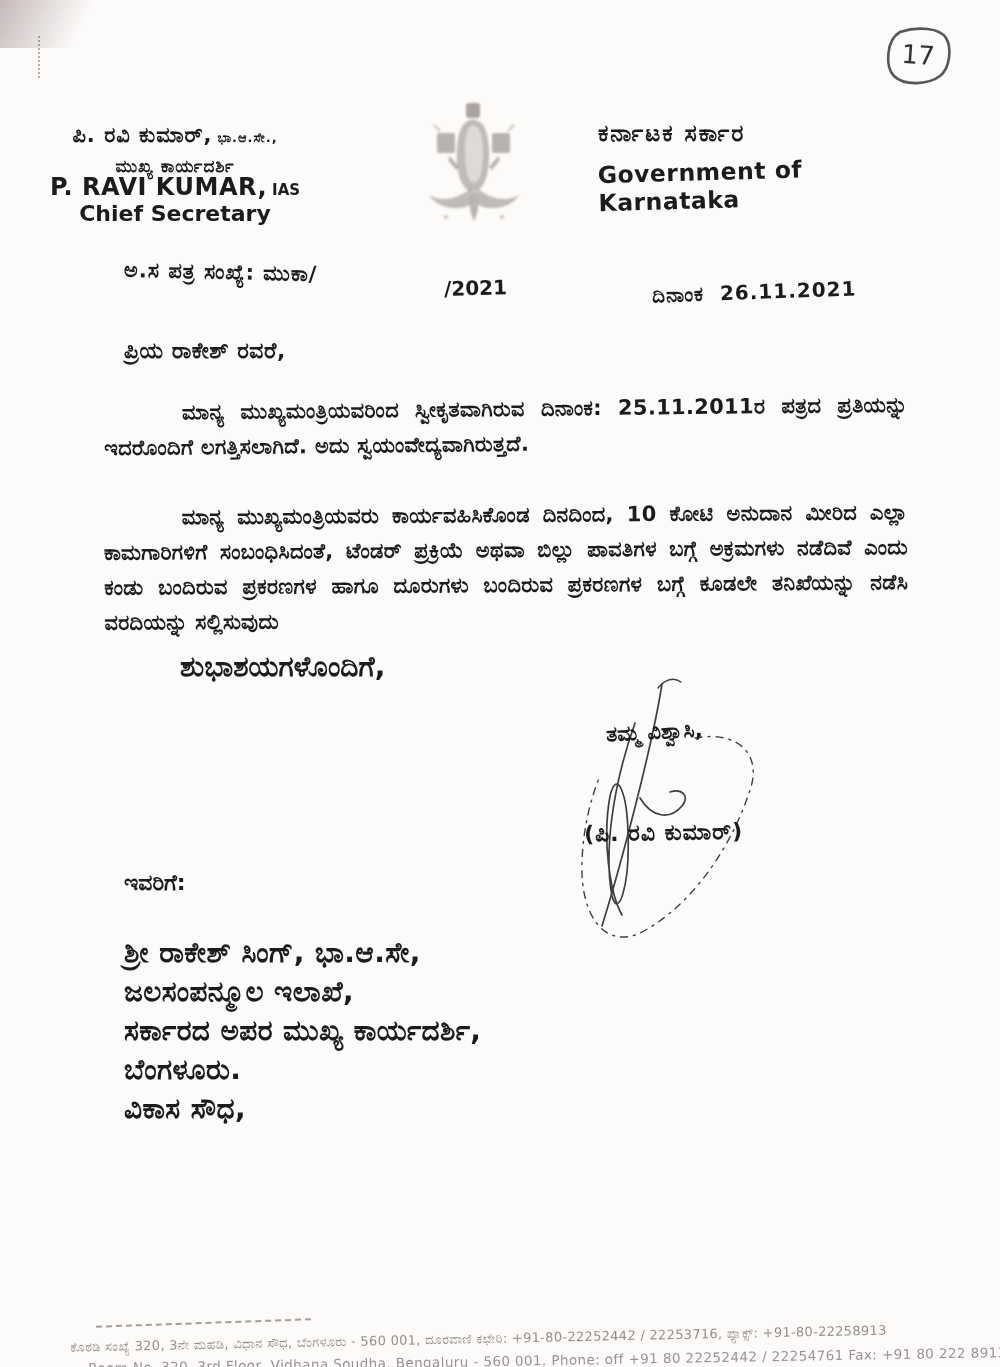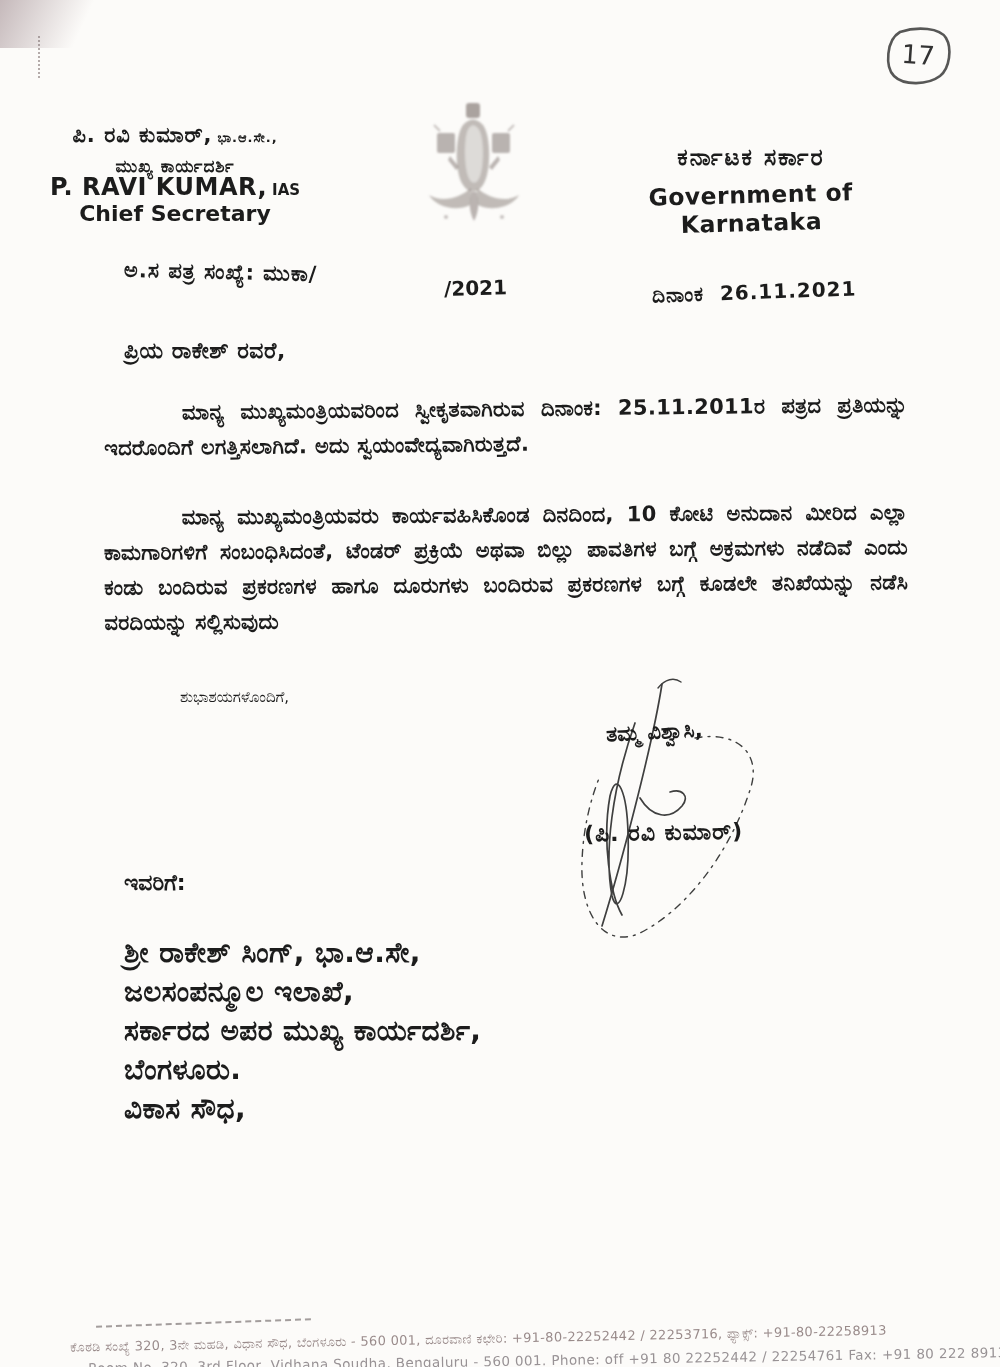--- a/index.html
+++ b/index.html
@@ -29,37 +29,37 @@
   .lh-left{left:30px;top:104px;width:290px;text-align:center;line-height:1.0;margin-top:21px;}
   .lh-name-kn{font-size:21px;font-weight:700;letter-spacing:1px;}
   .lh-cadre-kn{font-size:13px;font-weight:600;letter-spacing:1px;}
   .lh-title-kn{font-size:17px;font-weight:600;margin-top:12px;letter-spacing:1px;}
   .lh-name-en{font-size:24px;font-weight:700;margin-top:10px;letter-spacing:.5px;}
   .lh-cadre-en{font-size:15px;font-weight:600;}
   .lh-title-en{font-size:22px;font-weight:700;margin-top:4px;font-family:"DejaVu Sans",sans-serif;}
   
   .emblem-svg{left:424px;top:100px;}
   
-  .lh-right{left:598px;top:144px;width:306px;text-align:center;}
+  .lh-right{left:598px;top:120px;width:306px;}
   .lh-govt-kn{font-size:23px;font-weight:600;letter-spacing:2px;}
   .lh-govt-en{font-size:23.5px;font-weight:700;margin-top:10px;transform:rotate(-1.6deg);letter-spacing:.5px;}
   
   .ref-label{left:124px;top:260px;font-size:21px;font-weight:600;transform:rotate(1.3deg);letter-spacing:1px;}
   .ref-year{left:444px;top:276px;font-size:20px;font-weight:600;transform:rotate(-1.5deg);}
   .date-line{left:652px;top:280px;font-size:20px;font-weight:600;transform:rotate(-2deg);letter-spacing:1px;}
   
   .salutation{left:124px;top:338px;font-size:22px;font-weight:600;letter-spacing:.5px;}
   .para{
     left:104px;width:804px;
     font-size:21px;font-weight:600;line-height:35px;
     text-align:justify;text-indent:78px;letter-spacing:.3px;
   }
   .para1{top:392px;transform:rotate(-.6deg);}
   .para2{top:498px;transform:rotate(-.4deg);}
-  .closing{left:180px;top:688px;font-size:15px;font-weight:400;}
+  .closing{left:180px;top:650px;font-size:28px;font-weight:700;}
   
   .signoff{left:606px;top:720px;font-size:21px;font-weight:600;transform:rotate(-3deg);z-index:3;}
   .signature-svg{left:540px;top:668px;z-index:2;}
   .signatory{left:584px;top:820px;font-size:22px;font-weight:700;transform:rotate(-1deg);z-index:3;letter-spacing:1px;}
   
   .to-label{left:124px;top:870px;font-size:22px;font-weight:600;}
   .recipient{left:124px;top:933px;font-size:28px;font-weight:700;line-height:39px;letter-spacing:.4px;}
   
   .footer-dash{left:96px;top:1322px;width:215px;border-top:2px dashed rgba(90,80,80,.55);transform:rotate(-2deg);}
   .footer-kn{

